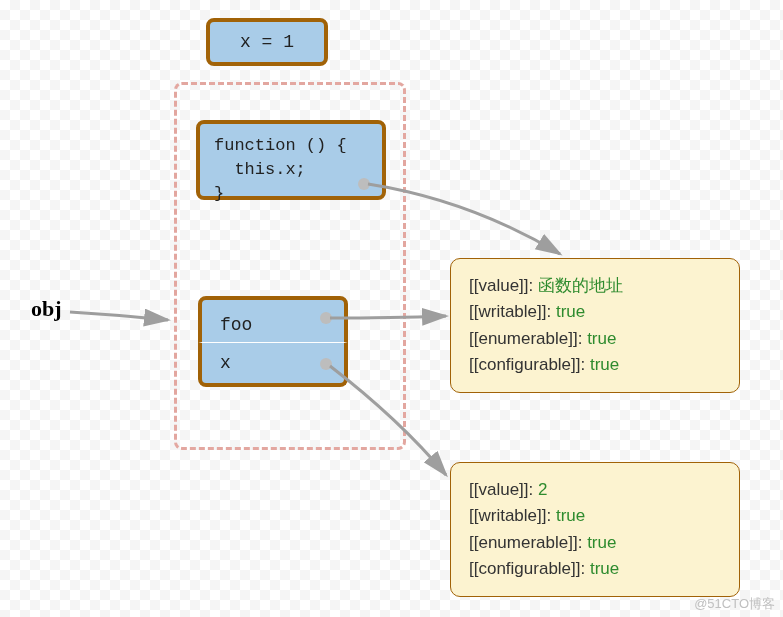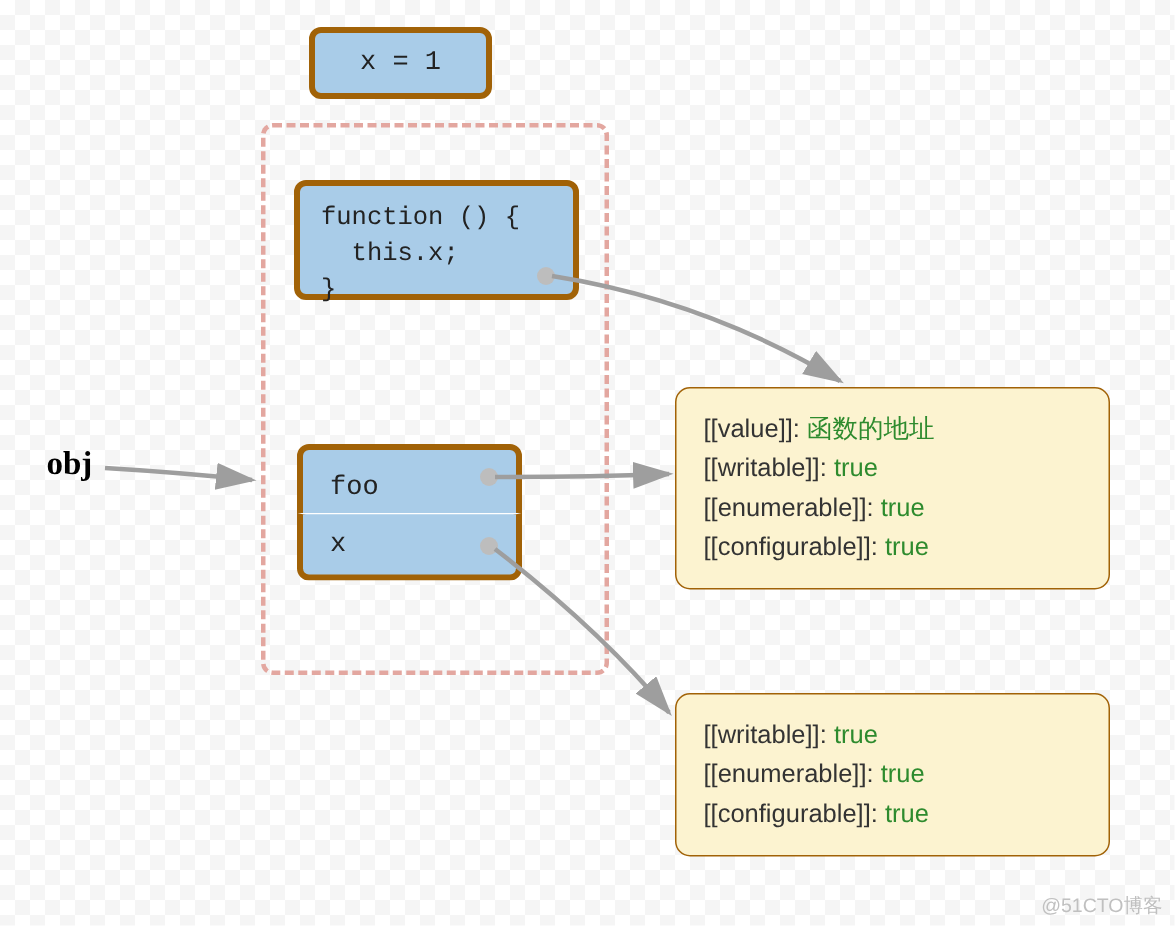--- a/index.html
+++ b/index.html
@@ -129,20 +129,21 @@
 </div>
 
 <div class="desc desc1">
   <div><span>[[value]]: </span><span class="tval">函数的地址</span></div>
   <div><span>[[writable]]: </span><span class="tval">true</span></div>
   <div><span>[[enumerable]]: </span><span class="tval">true</span></div>
   <div><span>[[configurable]]: </span><span class="tval">true</span></div>
 </div>
 
 <div class="desc desc2">
+  <div><span>[[value]]: </span><span class="tval">2</span></div>
   <div><span>[[writable]]: </span><span class="tval">true</span></div>
   <div><span>[[enumerable]]: </span><span class="tval">true</span></div>
   <div><span>[[configurable]]: </span><span class="tval">true</span></div>
 </div>
 
 <div class="dot" style="left:358px; top:178px;"></div>
 <div class="dot" style="left:320px; top:312px;"></div>
 <div class="dot" style="left:320px; top:358px;"></div>
 
 <svg class="arrows">

